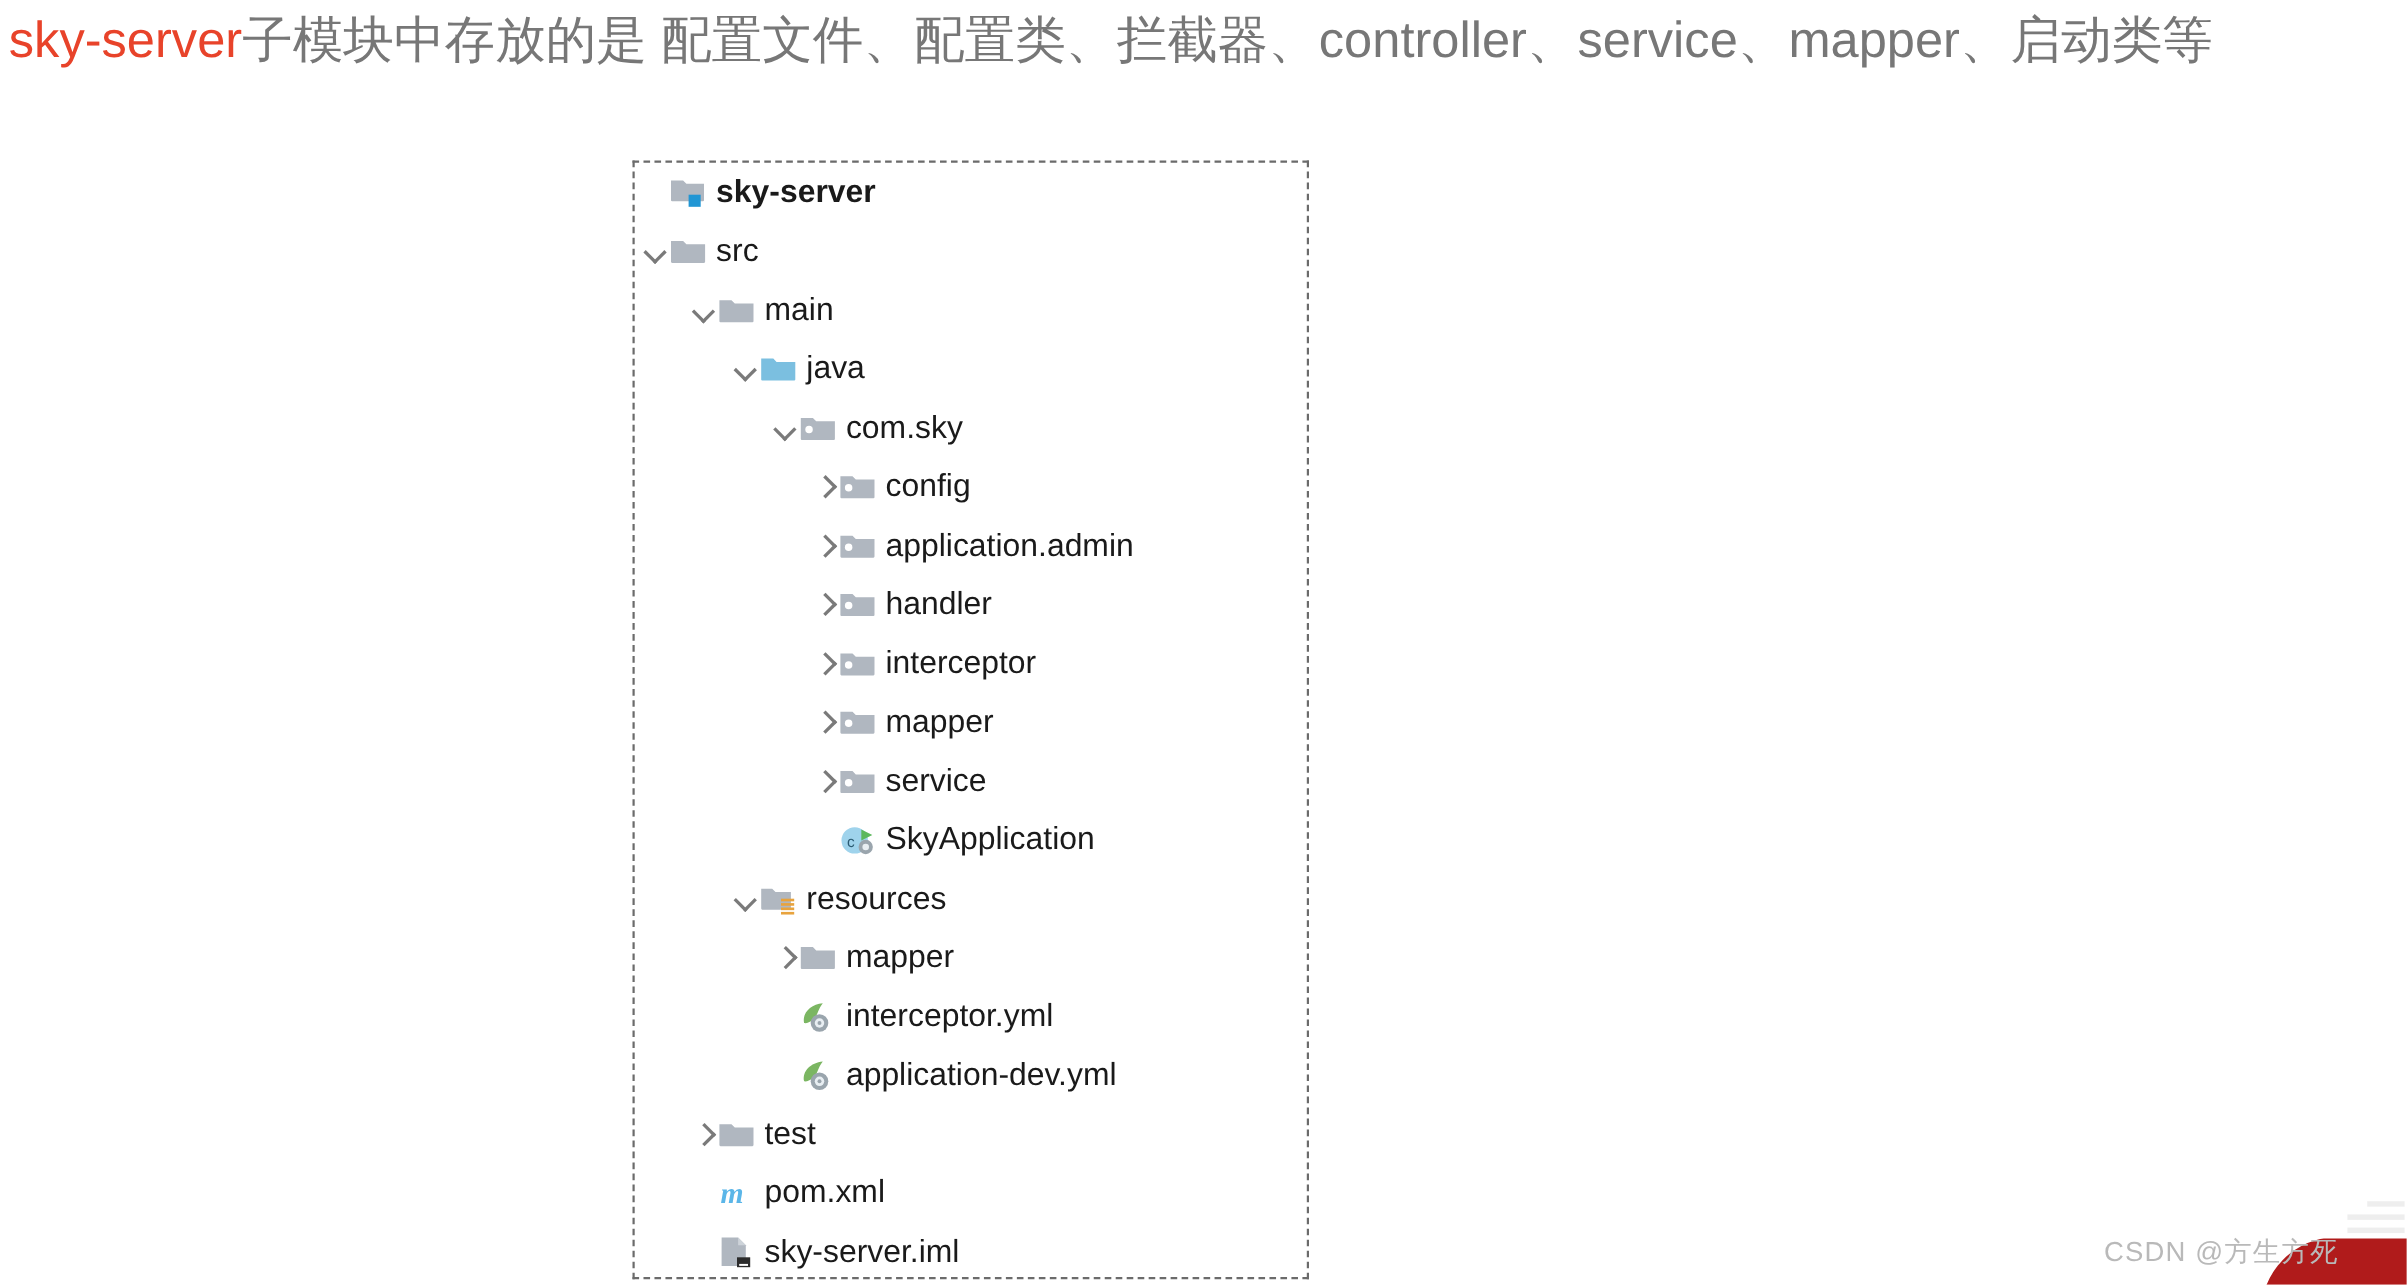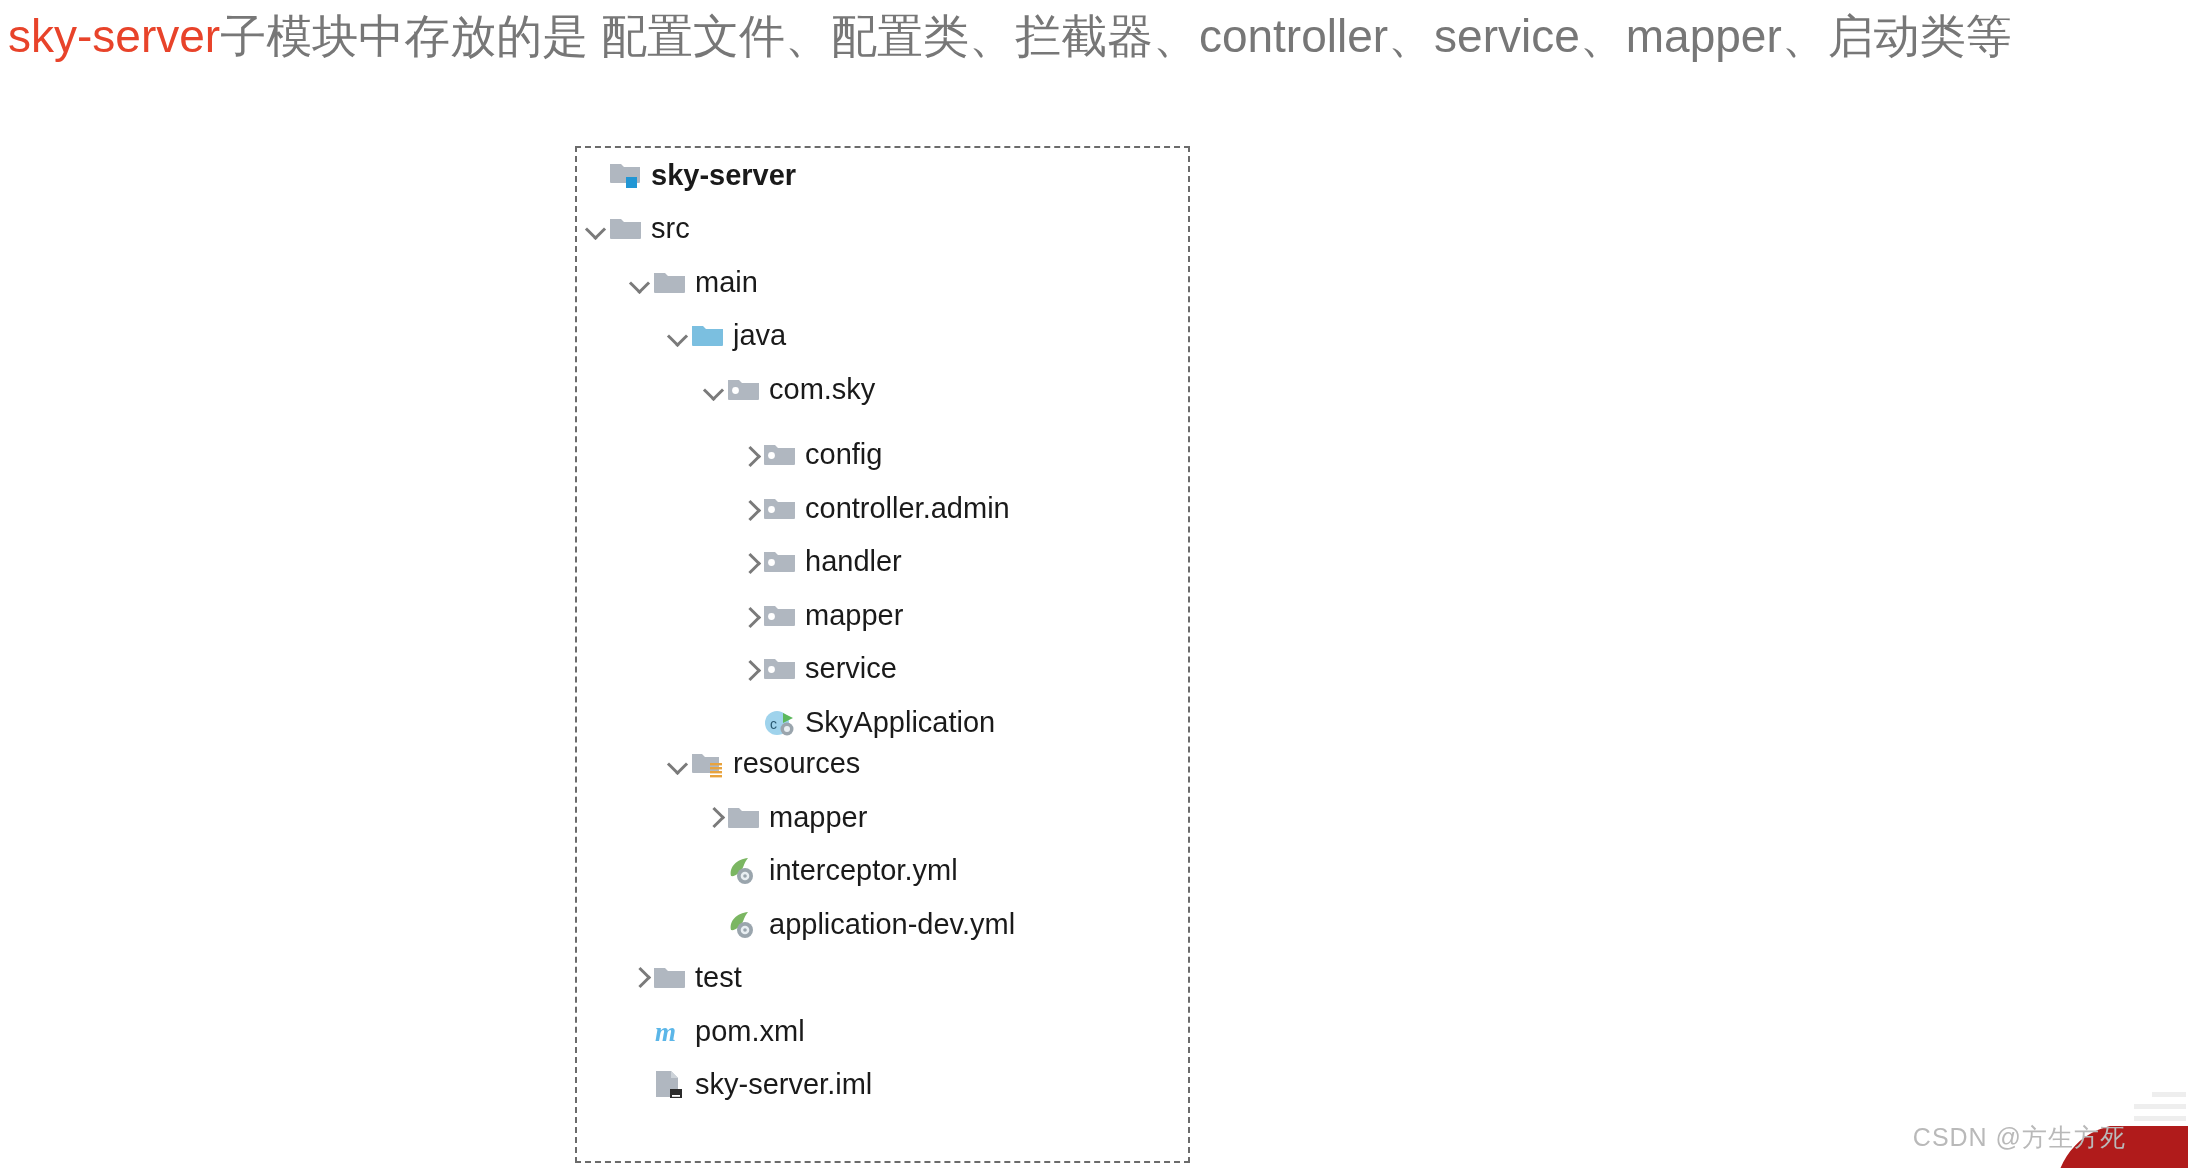--- a/index.html
+++ b/index.html
@@ -105,21 +105,21 @@
     white-space: nowrap;
   }
   .label.bold { font-weight: bold; }
 
   
   .ind-0 { padding-left: 6px; }
   .ind-1 { padding-left: 6px; }
   .ind-2 { padding-left: 50px; text-align: center; }
   .ind-3 { padding-left: 88px; }
   .ind-4 { padding-left: 124px; }
-  .ind-5 { padding-left: 160px; align-items: flex-end; }
+  .ind-5 { padding-left: 160px; }
 
   
   #watermark {
     position: absolute;
     right: 62px;
     bottom: 14px;
     font-size: 25px;
     color: #b9b9b9;
     white-space: nowrap;
     letter-spacing: 1px;
@@ -227,31 +227,41 @@
       <span class="label">config</span>
     </div>
     <div class="tree-row ind-5">
       <span class="arrow right"></span>
       <span class="icon">
         <svg width="34" height="30" viewBox="0 0 34 30">
           <path d="M1 6 h11 l3 3 h17 v16 a1 1 0 0 1 -1 1 h-29 a1 1 0 0 1 -1 -1 z" fill="#b0b7c0"></path>
           <circle cx="8.5" cy="16.5" r="3.4" fill="#ffffff"></circle>
         </svg>
       </span>
-      <span class="label">controller.admin</span>
+      <span class="label">application.admin</span>
     </div>
     <div class="tree-row ind-5">
       <span class="arrow right"></span>
       <span class="icon">
         <svg width="34" height="30" viewBox="0 0 34 30">
           <path d="M1 6 h11 l3 3 h17 v16 a1 1 0 0 1 -1 1 h-29 a1 1 0 0 1 -1 -1 z" fill="#b0b7c0"></path>
           <circle cx="8.5" cy="16.5" r="3.4" fill="#ffffff"></circle>
         </svg>
       </span>
       <span class="label">handler</span>
+    </div>
+    <div class="tree-row ind-5">
+      <span class="arrow right"></span>
+      <span class="icon">
+        <svg width="34" height="30" viewBox="0 0 34 30">
+          <path d="M1 6 h11 l3 3 h17 v16 a1 1 0 0 1 -1 1 h-29 a1 1 0 0 1 -1 -1 z" fill="#b0b7c0"></path>
+          <circle cx="8.5" cy="16.5" r="3.4" fill="#ffffff"></circle>
+        </svg>
+      </span>
+      <span class="label">interceptor</span>
     </div>
     <div class="tree-row ind-5">
       <span class="arrow right"></span>
       <span class="icon">
         <svg width="34" height="30" viewBox="0 0 34 30">
           <path d="M1 6 h11 l3 3 h17 v16 a1 1 0 0 1 -1 1 h-29 a1 1 0 0 1 -1 -1 z" fill="#b0b7c0"></path>
           <circle cx="8.5" cy="16.5" r="3.4" fill="#ffffff"></circle>
         </svg>
       </span>
       <span class="label">mapper</span>

